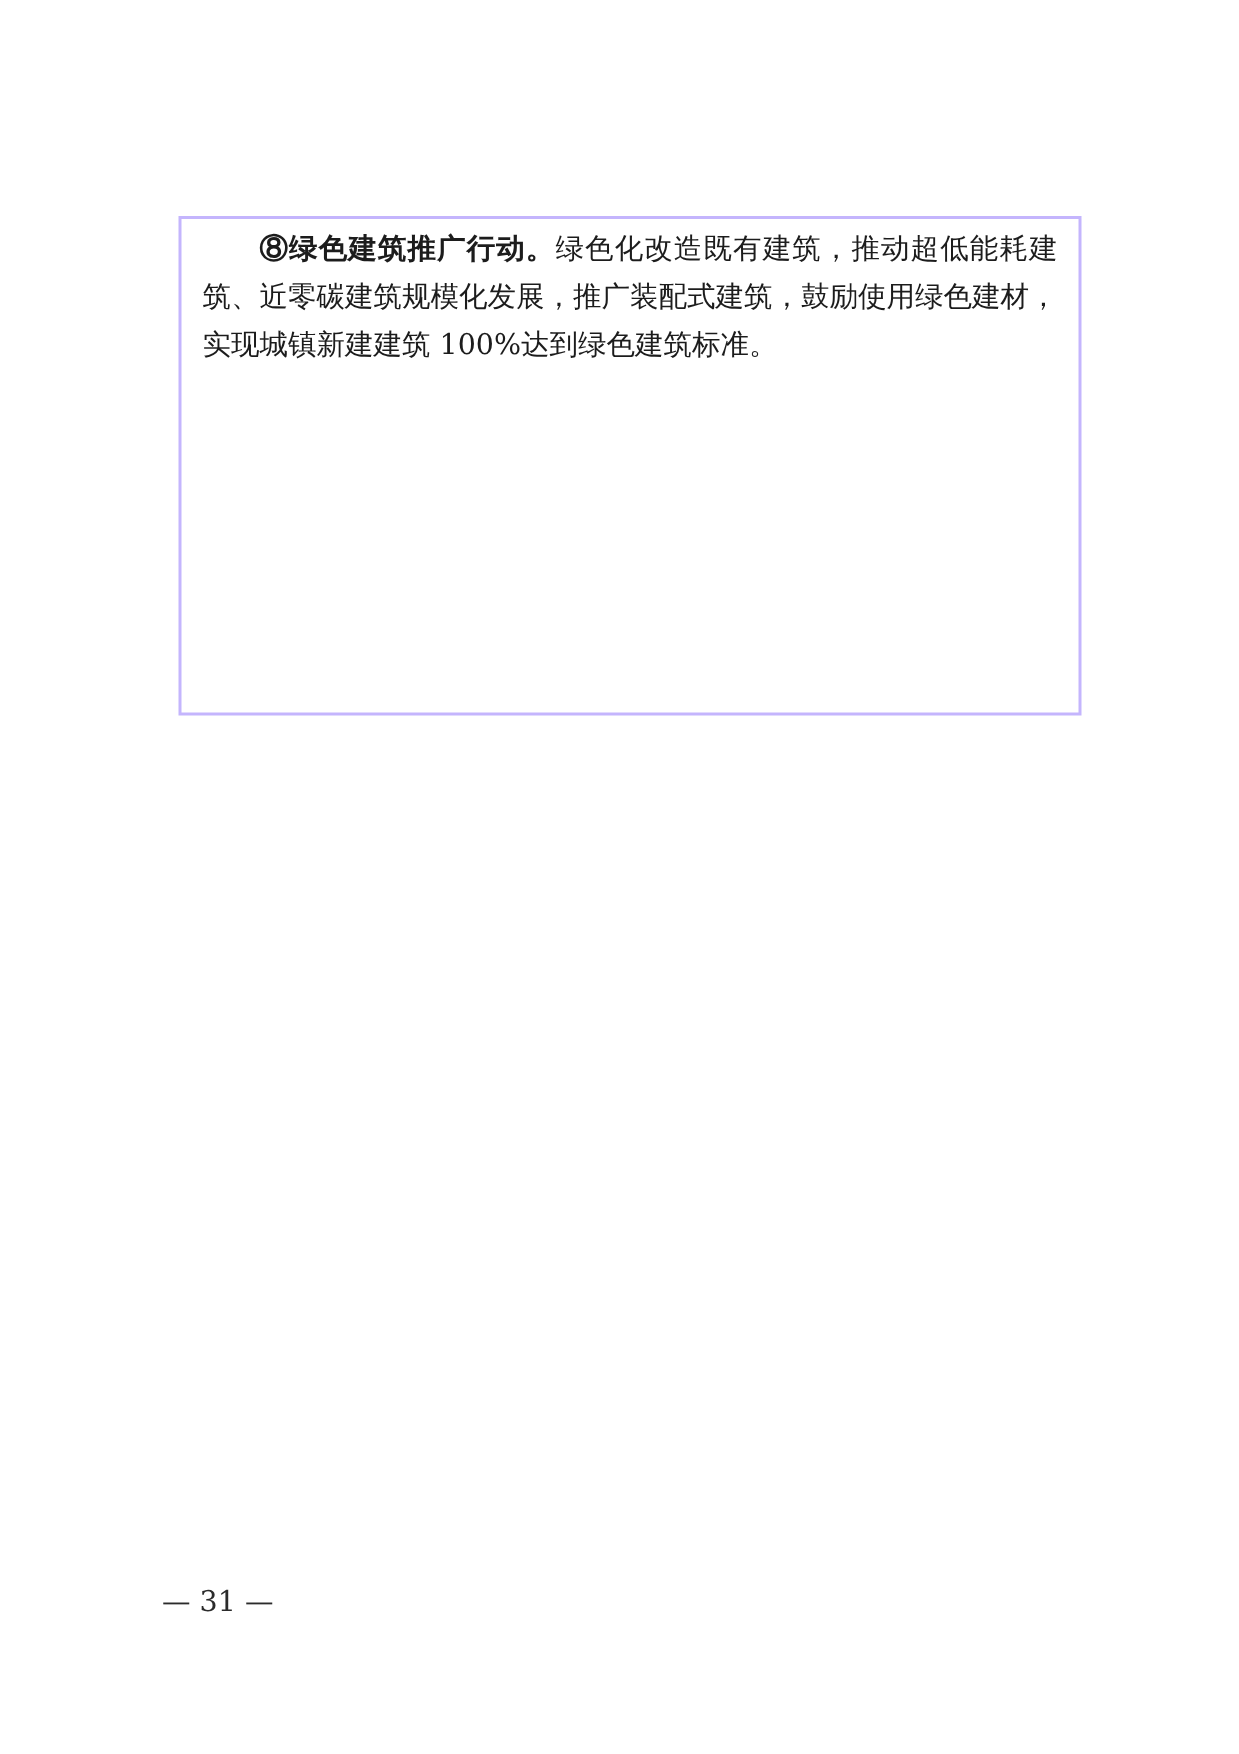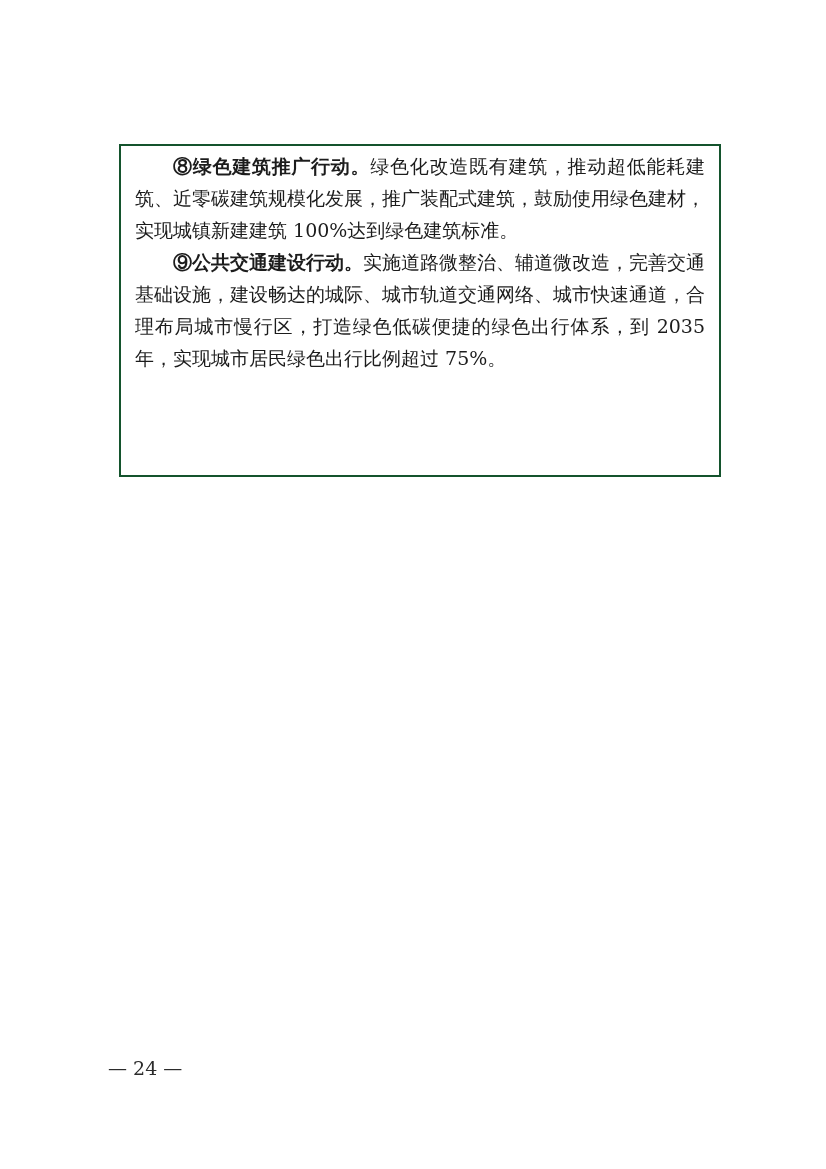--- a/index.html
+++ b/index.html
@@ -16,21 +16,21 @@
     font-family: "DejaVu Serif", "Liberation Serif", serif;
     color: #1c1c1c;
   }
   .content-box {
     position: absolute;
     left: 119px;
     top: 144px;
     width: 602px;
     height: 333px;
     box-sizing: border-box;
-    border: 2px solid #14532d;
+    border: 2px solid #c4b5fd;
     padding: 4px 14px 4px 14px;
     background: #ffffff;
   }
   .content-box p.action-para {
     margin: 0;
     font-size: 19px;
     line-height: 32px;
     text-align: justify;
     text-justify: inter-ideograph;
     text-indent: 2em;
@@ -53,20 +53,19 @@
 </style>
 </head>
 <body>
 
 <div class="doc-page">
 
   <div class="content-box">
 
     <p class="action-para"><span class="para-heading">⑧绿色建筑推广行动。</span><span class="para-body">绿色化改造既有建筑，推动超低能耗建筑、近零碳建筑规模化发展，推广装配式建筑，鼓励使用绿色建材，实现城镇新建建筑 100%达到绿色建筑标准。</span></p>
 
-    <p class="action-para"><span class="para-heading">⑨公共交通建设行动。</span><span class="para-body">实施道路微整治、辅道微改造，完善交通基础设施，建设畅达的城际、城市轨道交通网络、城市快速通道，合理布局城市慢行区，打造绿色低碳便捷的绿色出行体系，到 2035 年，实现城市居民绿色出行比例超过 75%。</span></p>
 
 
   </div>
 
-  <div class="page-number">— 24 —</div>
+  <div class="page-number">— 31 —</div>
 
 </div>
 
 </body></html>

